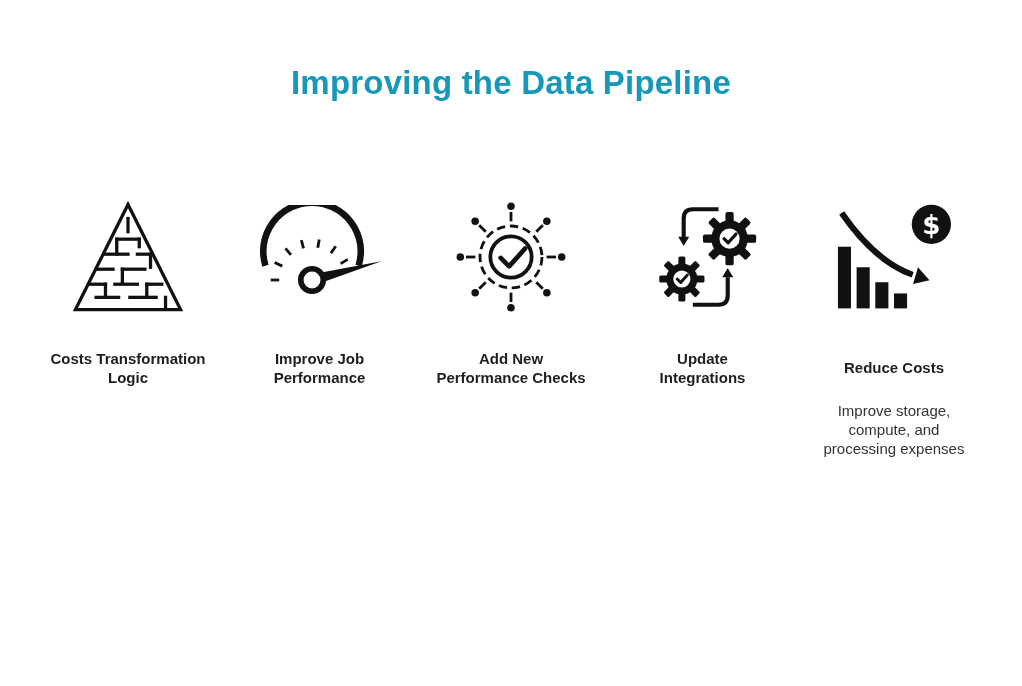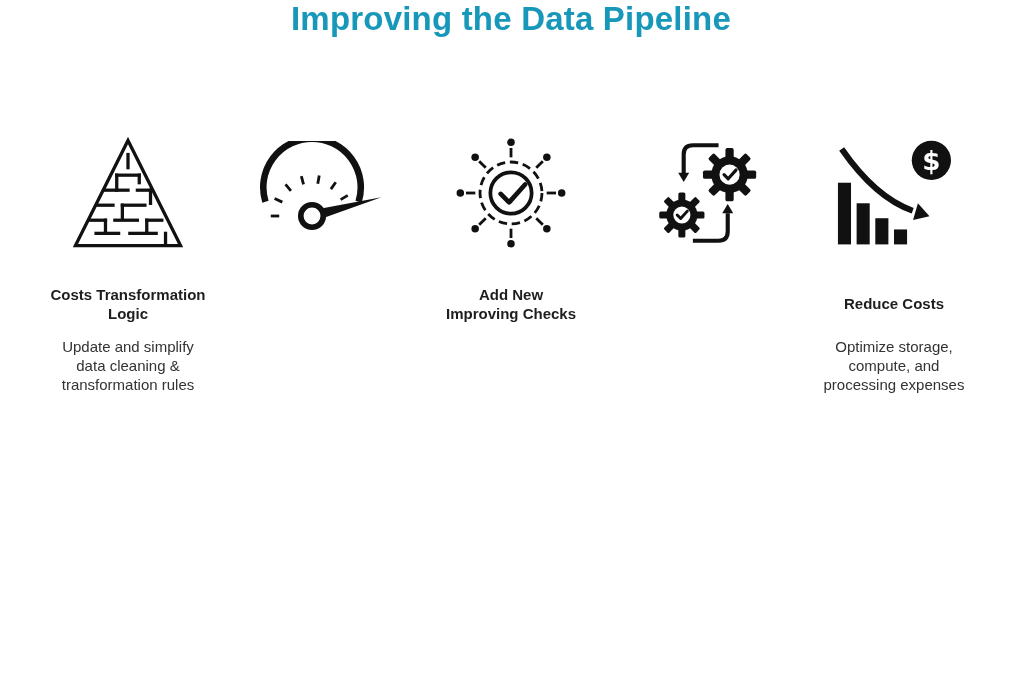--- a/index.html
+++ b/index.html
@@ -7,20 +7,21 @@
     width: 1022px;
     height: 686px;
     background: #ffffff;
     font-family: "Liberation Sans", sans-serif;
     position: relative;
     overflow: hidden;
   }
   .page { width: 100%; height: 100%; }
   .title {
     margin: 0;
+    padding-top: 64px;
     text-align: center;
     font-size: 33px;
     font-weight: 700;
     letter-spacing: 0.2px;
     color: #1798ba;
   }
   .columns {
     display: flex;
     justify-content: space-between;
     padding: 0 34px;
@@ -91,42 +92,41 @@
             <path d="M41 94 V108"></path>
             <path d="M85 94 V108"></path>
             <path d="M31 108 H55"></path>
             <path d="M67 108 H95"></path>
             <path d="M105 108 V120"></path>
           </g>
         </svg>
       </div>
       <h2 class="step-heading">Costs Transformation
 Logic</h2>
-      <p class="step-desc">Update and simplify
-data cleaning &amp;
-transformation rules</p>
     </div>
 
     <div class="column">
       <div class="icon-box">
         <svg viewBox="0 0 145 112" width="136" height="105" aria-hidden="true">
           <path d="M14.3 64.8 A52 52 0 1 1 113.7 64.8" fill="none" stroke="#111111" stroke-width="7"></path>
           <g stroke="#111111" stroke-width="3">
             <line x1="20" y1="80" x2="29" y2="80"></line>
             <line x1="24.1" y1="61.4" x2="32.3" y2="65.2"></line>
             <line x1="35.7" y1="46.3" x2="41.5" y2="53.2"></line>
             <line x1="52.6" y1="37.5" x2="54.9" y2="46.2"></line>
             <line x1="71.7" y1="36.7" x2="70.1" y2="45.5"></line>
             <line x1="89.3" y1="44.0" x2="84.1" y2="51.3"></line>
             <line x1="102.1" y1="58" x2="94.5" y2="62.5"></line>
           </g>
           <polygon points="65.6,85.8 62.4,74.2 138,60" fill="#111111"></polygon>
           <circle cx="64" cy="80" r="12" fill="#ffffff" stroke="#111111" stroke-width="6"></circle>
         </svg>
       </div>
+      <h2 class="step-heading">Improve Job
+Performance</h2>
     </div>
 
     <div class="column">
       <div class="icon-box">
         <svg viewBox="0 0 130 130" width="122" height="122" aria-hidden="true">
           <g stroke="#111111" stroke-width="3">
             <line x1="103" y1="65" x2="113" y2="65"></line>
             <line x1="91.9" y1="91.9" x2="98.9" y2="98.9"></line>
             <line x1="65" y1="103" x2="65" y2="113"></line>
             <line x1="38.1" y1="91.9" x2="31.1" y2="98.9"></line>
@@ -144,21 +144,21 @@
             <circle cx="26.8" cy="26.8" r="4"></circle>
             <circle cx="65" cy="11" r="4"></circle>
             <circle cx="103.2" cy="26.8" r="4"></circle>
           </g>
           <circle cx="65" cy="65" r="33" fill="none" stroke="#111111" stroke-width="3" stroke-dasharray="9 5"></circle>
           <circle cx="65" cy="65" r="22" fill="none" stroke="#111111" stroke-width="4"></circle>
           <path d="M54 66 l9 9 l17 -19" fill="none" stroke="#111111" stroke-width="5" stroke-linecap="round" stroke-linejoin="round"></path>
         </svg>
       </div>
       <h2 class="step-heading">Add New
-Improving Checks</h2>
+Performance Checks</h2>
     </div>
 
     <div class="column">
       <div class="icon-box">
         <svg viewBox="0 0 145 124" width="133" height="114" aria-hidden="true">
 
           <path d="M90 10 H62 Q52 10 52 20 V42" fill="none" stroke="#111111" stroke-width="4.5"></path>
           <polygon points="46,40 58,40 52,50" fill="#111111"></polygon>
           <path d="M62 114 H90 Q100 114 100 104 V84" fill="none" stroke="#111111" stroke-width="4.5"></path>
           <polygon points="94,84 106,84 100,74" fill="#111111"></polygon>
@@ -185,37 +185,39 @@
             <rect x="-4.5" y="-29" width="9" height="12" rx="2" transform="rotate(180)"></rect>
             <rect x="-4.5" y="-29" width="9" height="12" rx="2" transform="rotate(225)"></rect>
             <rect x="-4.5" y="-29" width="9" height="12" rx="2" transform="rotate(270)"></rect>
             <rect x="-4.5" y="-29" width="9" height="12" rx="2" transform="rotate(315)"></rect>
             <circle r="20"></circle>
             <circle r="11" fill="#ffffff"></circle>
             <path d="M-6 0 l4.5 4.5 l8.5 -9.5" fill="none" stroke="#111111" stroke-width="3.8" stroke-linecap="round" stroke-linejoin="round"></path>
           </g>
         </svg>
       </div>
+      <h2 class="step-heading">Update
+Integrations</h2>
     </div>
 
     <div class="column">
       <div class="icon-box">
         <svg viewBox="0 0 132 122" width="124" height="114" aria-hidden="true">
           <g fill="#111111">
             <rect x="6" y="50" width="14" height="66"></rect>
             <rect x="26" y="72" width="14" height="44"></rect>
             <rect x="46" y="88" width="14" height="28"></rect>
             <rect x="66" y="100" width="14" height="16"></rect>
           </g>
           <path d="M10 14 Q46 66 86 80" fill="none" stroke="#111111" stroke-width="6.5"></path>
           <polygon points="104,86 86.4,90 91.6,72" fill="#111111"></polygon>
           <circle cx="106" cy="26" r="21" fill="#111111"></circle>
           <text x="106" y="36" text-anchor="middle" font-family="DejaVu Sans, sans-serif" font-size="28" font-weight="bold" fill="#ffffff">$</text>
         </svg>
       </div>
       <h2 class="step-heading">Reduce Costs</h2>
-      <p class="step-desc">Optimize storage,
+      <p class="step-desc">Improve storage,
 compute, and
 processing expenses</p>
     </div>
 
   </div>
 </div>
 
 </body></html>

